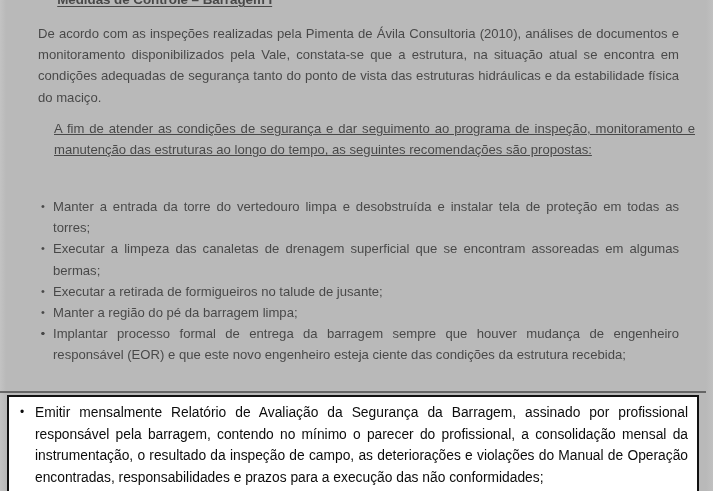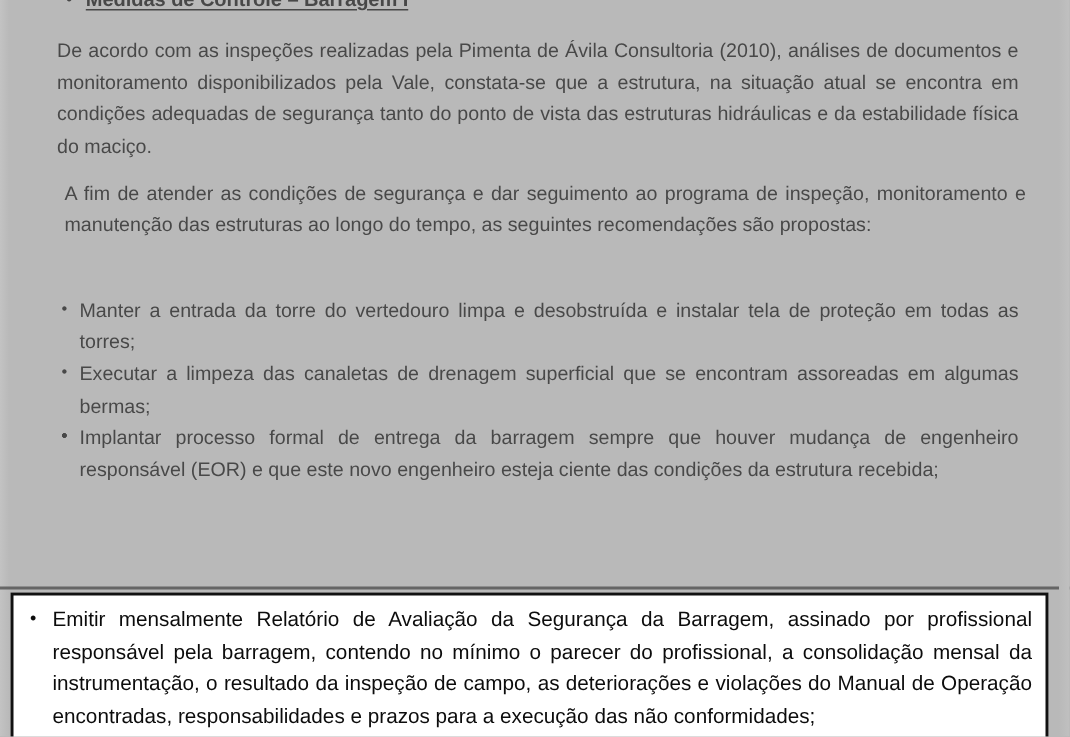--- a/index.html
+++ b/index.html
@@ -83,21 +83,21 @@
     text-decoration: underline;
     text-underline-offset: 2px;
     letter-spacing: -0.05px;
   }
 
   .para {
     margin: 0;
     text-align: justify;
   }
   .para.p1 { position: absolute; top: 23px;  left: 0; width: 641px; }
-  .para.p2 { position: absolute; top: 118px; left: 5px; width: 641px; }
+  .para.p2 { position: absolute; top: 118px; left: 16px; width: 641px; text-decoration: underline; }
 
   
   .rec-list {
     position: absolute;
     top: 196px;
     left: 0;
     width: 641px;
     margin: 0;
     padding: 0;
     list-style: none;
@@ -182,23 +182,25 @@
       <li>
         <span class="li-bullet">•</span>
         <span>Manter a entrada da torre do vertedouro limpa e desobstruída e instalar tela de proteção em todas as torres;</span>
       </li>
       <li>
         <span class="li-bullet">•</span>
         <span>Executar a limpeza das canaletas de drenagem superficial que se encontram assoreadas em algumas bermas;</span>
       </li>
       <li>
         <span class="li-bullet">•</span>
-      </li>
-      <li>
-        <span class="li-bullet">•</span>
+        <span>Executar a retirada de formigueiros no talude de jusante;</span>
+      </li>
+      <li>
+        <span class="li-bullet">•</span>
+        <span>Manter a região do pé da barragem limpa;</span>
       </li>
       <li>
         <span class="li-bullet">•</span>
       </li>
       <li>
         <span class="li-bullet">•</span>
       </li>
       <li>
         <span class="li-bullet">•</span>
         <span>Implantar processo formal de entrega da barragem sempre que houver mudança de engenheiro responsável (EOR) e que este novo engenheiro esteja ciente das condições da estrutura recebida;</span>

